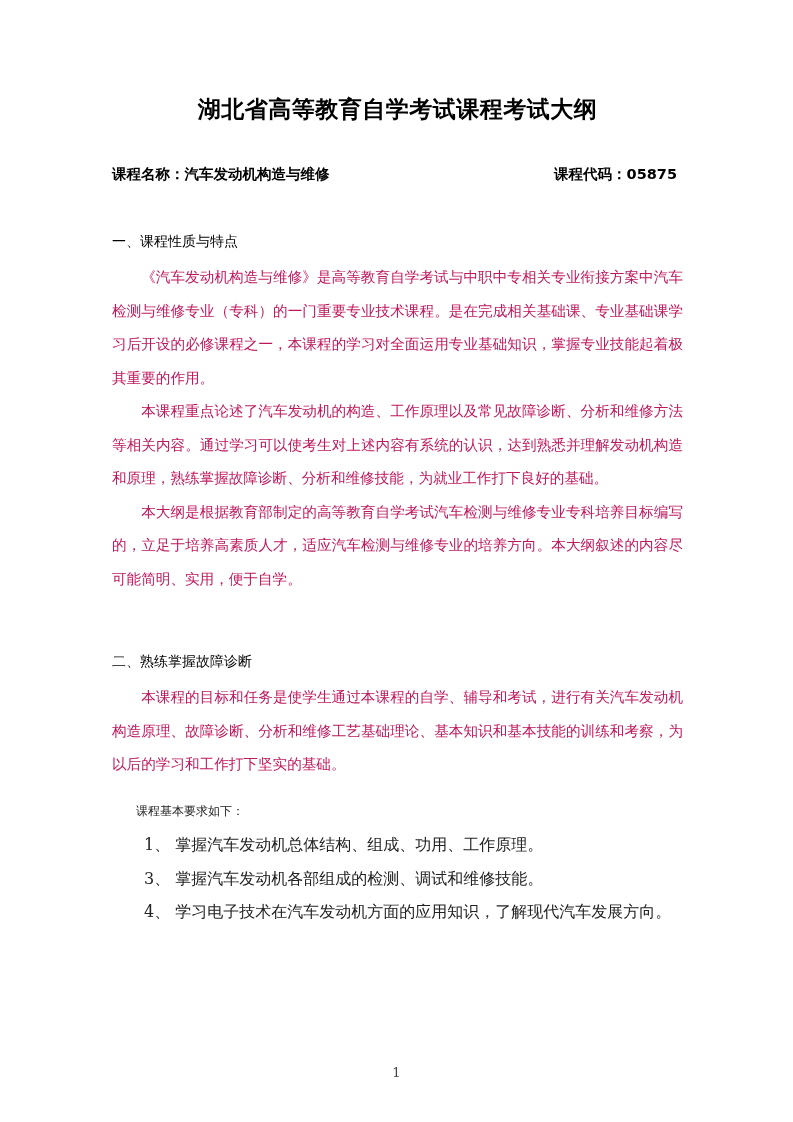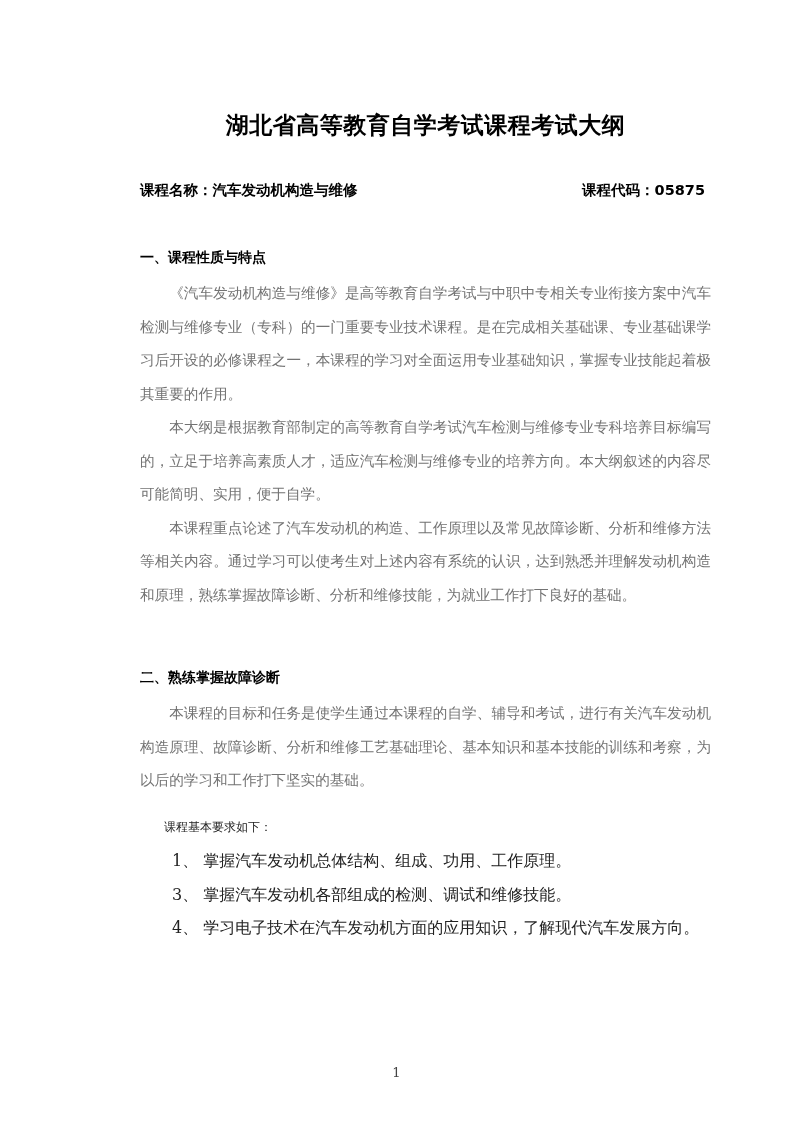--- a/index.html
+++ b/index.html
@@ -17,23 +17,22 @@
     width: 793px;
     height: 1122px;
     margin: 0 auto;
     background: #ffffff;
     overflow: hidden;
     box-sizing: border-box;
   }
   .content {
     position: absolute;
     left: 112px;
-    top: 16px;
+    top: 0;
     width: 571px;
-    margin-left: 28px;
   }
 
   
   .doc-title {
     margin: 0;
     padding-top: 92px;
     text-align: center;
     font-family: "DejaVu Sans", "Liberation Sans", sans-serif;
     font-weight: bold;
     font-size: 23px;
@@ -71,38 +70,38 @@
   }
   .part-heading .part-gap {
     display: inline-block;
     width: 34px;
   }
 
   
   .section-heading {
     margin: 0;
     font-family: "DejaVu Sans", "Liberation Sans", sans-serif;
-    font-weight: bold;
+    font-weight: normal;
     font-size: 14px;
     line-height: 24px;
     color: #000000;
   }
   .section-heading.first { padding-top: 43px; }
   .section-heading.second { padding-top: 54px; }
 
   
   .para {
     margin: 0;
     padding-top: 7px;
     text-indent: 2em;
     font-size: 14.6px;
     line-height: 33.5px;
     text-align: justify;
     text-justify: inter-ideograph;
-    color: #737373;
+    color: #be185d;
   }
   .para.tight { padding-top: 0; }
 
   
   .req-intro {
     margin: 0;
     padding-top: 14px;
     text-indent: 2em;
     font-size: 12px;
     line-height: 33.5px;
@@ -141,22 +140,22 @@
 
     <div class="course-meta">
       <span class="meta-left">课程名称：汽车发动机构造与维修</span>
       <span class="meta-right">课程代码：05875</span>
     </div>
 
 
     <h3 class="section-heading first">一、课程性质与特点</h3>
 
     <p class="para">《汽车发动机构造与维修》是高等教育自学考试与中职中专相关专业衔接方案中汽车检测与维修专业（专科）的一门重要专业技术课程。是在完成相关基础课、专业基础课学习后开设的必修课程之一，本课程的学习对全面运用专业基础知识，掌握专业技能起着极其重要的作用。</p>
+    <p class="para tight">本课程重点论述了汽车发动机的构造、工作原理以及常见故障诊断、分析和维修方法等相关内容。通过学习可以使考生对上述内容有系统的认识，达到熟悉并理解发动机构造和原理，熟练掌握故障诊断、分析和维修技能，为就业工作打下良好的基础。</p>
     <p class="para tight">本大纲是根据教育部制定的高等教育自学考试汽车检测与维修专业专科培养目标编写的，立足于培养高素质人才，适应汽车检测与维修专业的培养方向。本大纲叙述的内容尽可能简明、实用，便于自学。</p>
-    <p class="para tight">本课程重点论述了汽车发动机的构造、工作原理以及常见故障诊断、分析和维修方法等相关内容。通过学习可以使考生对上述内容有系统的认识，达到熟悉并理解发动机构造和原理，熟练掌握故障诊断、分析和维修技能，为就业工作打下良好的基础。</p>
 
     <h3 class="section-heading second">二、熟练掌握故障诊断</h3>
 
     <p class="para">本课程的目标和任务是使学生通过本课程的自学、辅导和考试，进行有关汽车发动机构造原理、故障诊断、分析和维修工艺基础理论、基本知识和基本技能的训练和考察，为以后的学习和工作打下坚实的基础。</p>
 
     <p class="req-intro">课程基本要求如下：</p>
 
     <ul class="req-list">
       <li>1、 掌握汽车发动机总体结构、组成、功用、工作原理。</li>
       <li>3、 掌握汽车发动机各部组成的检测、调试和维修技能。</li>

